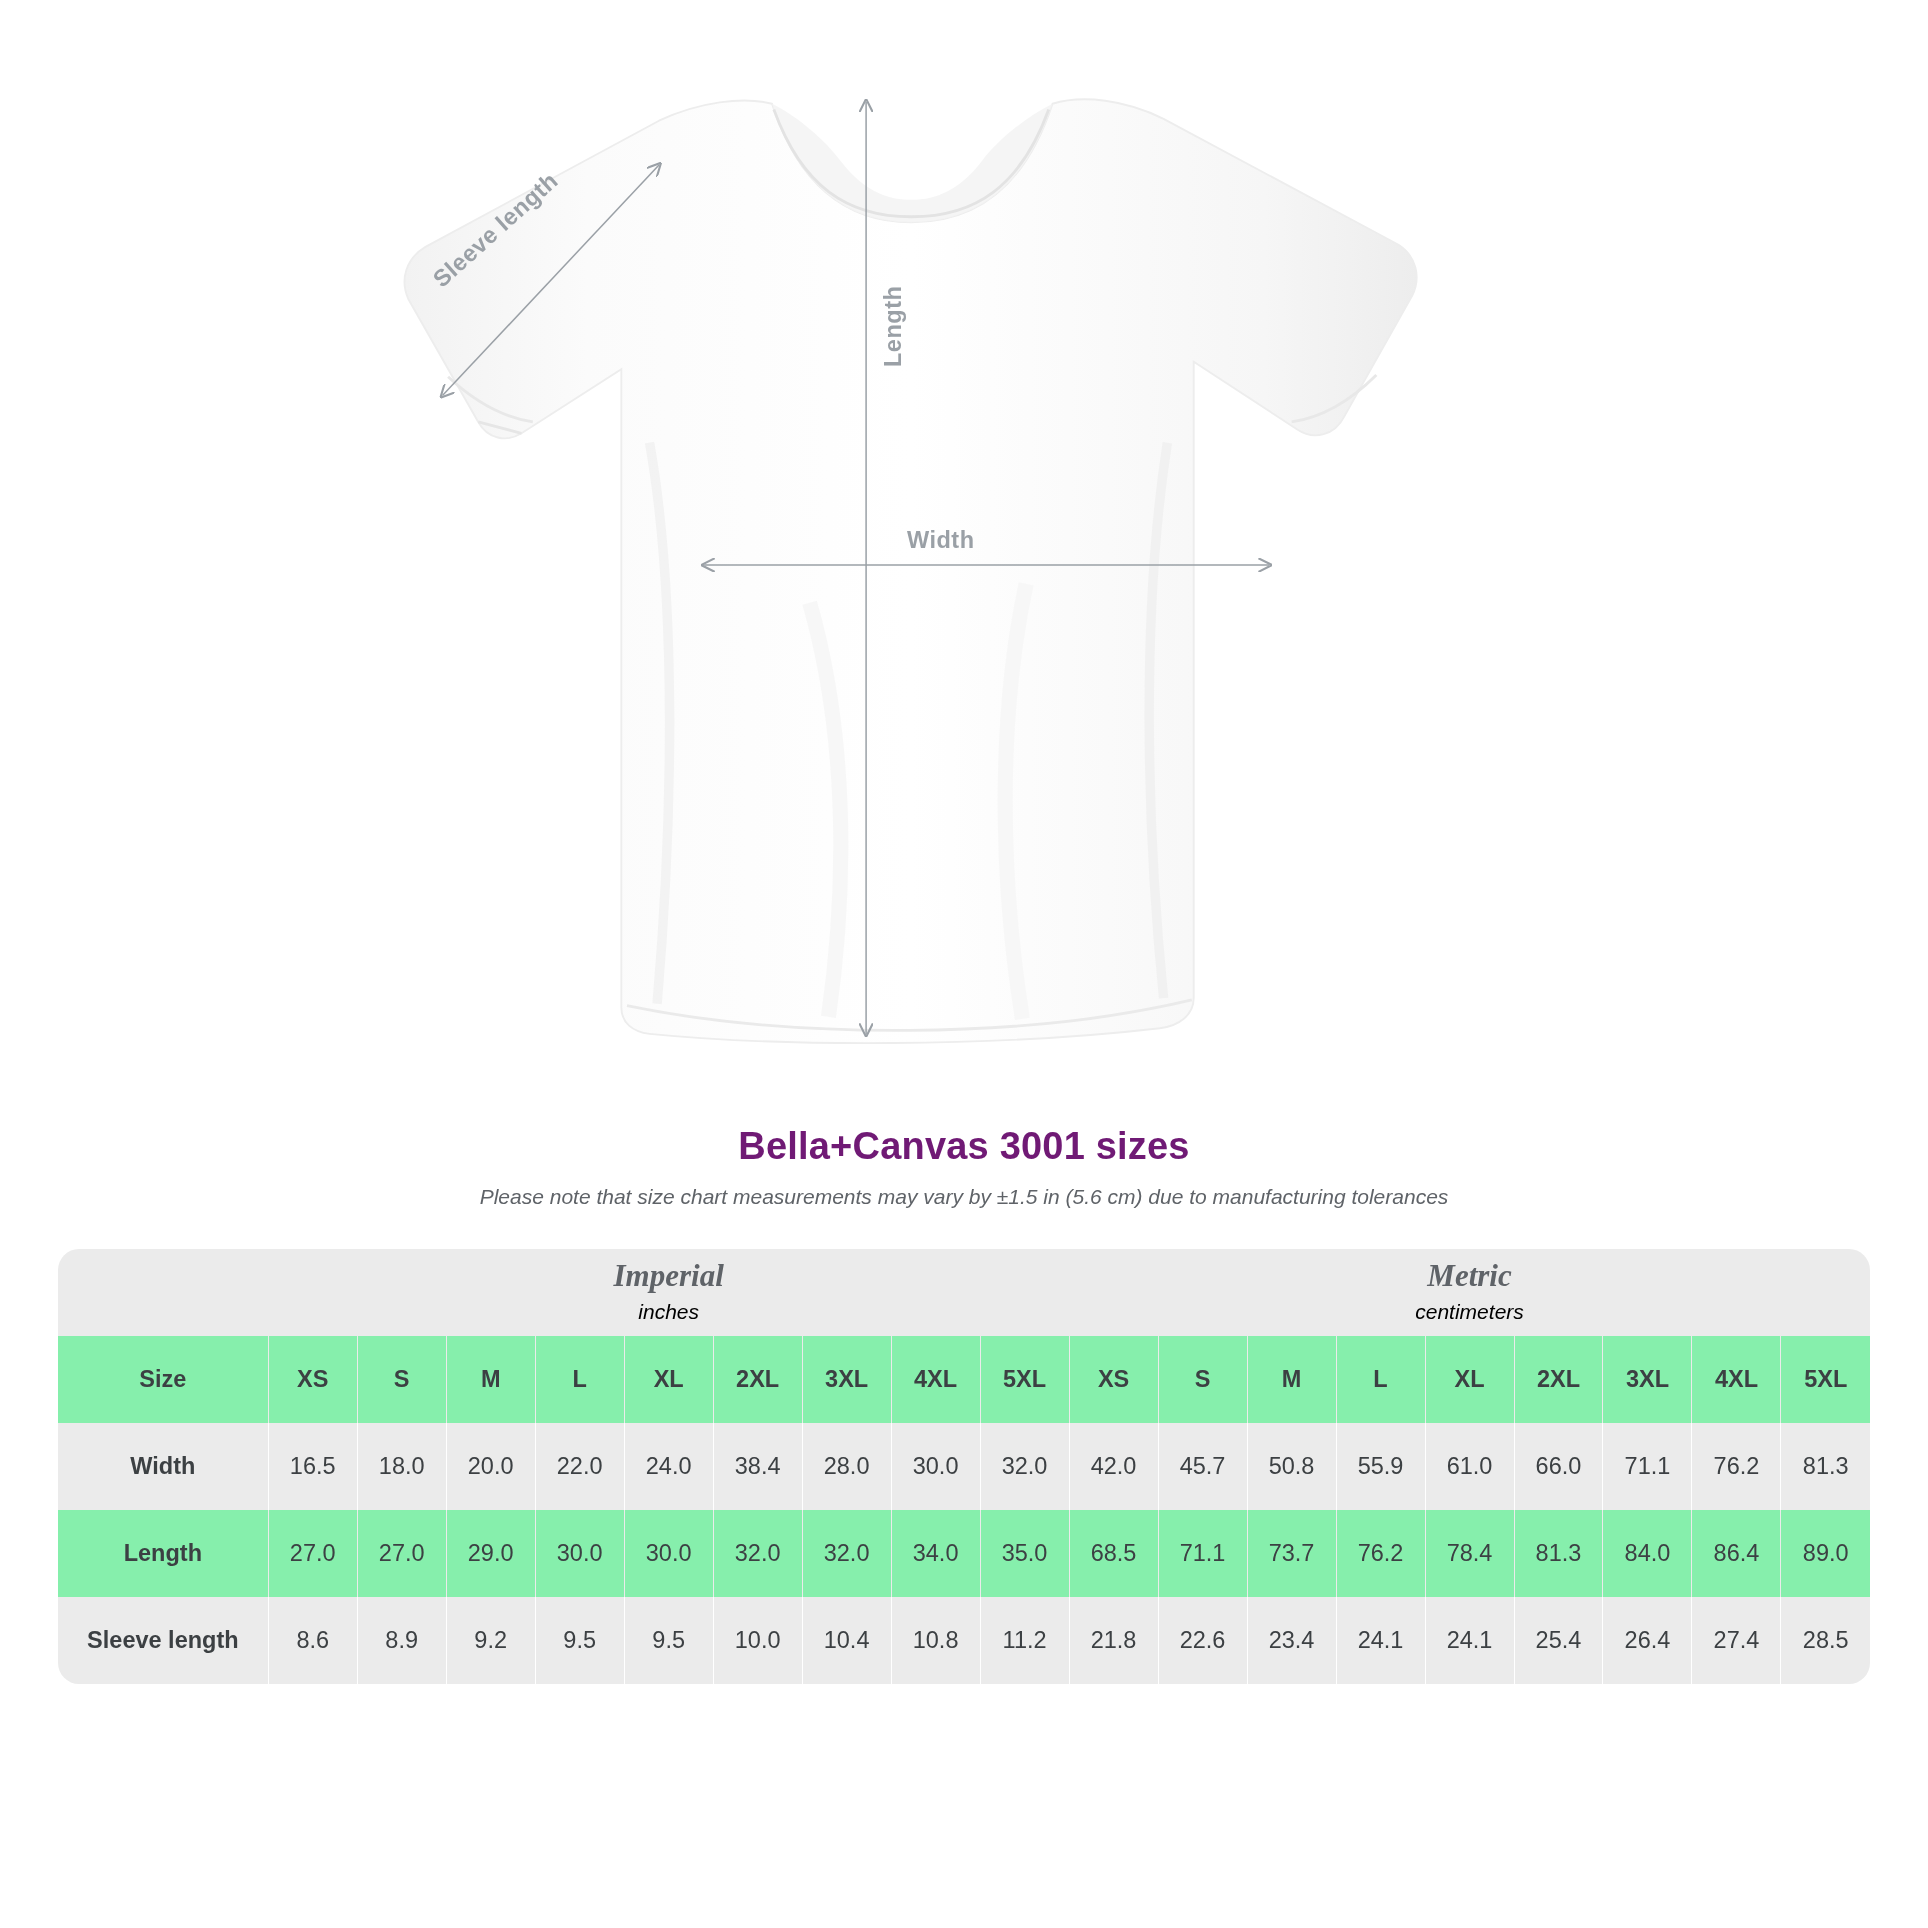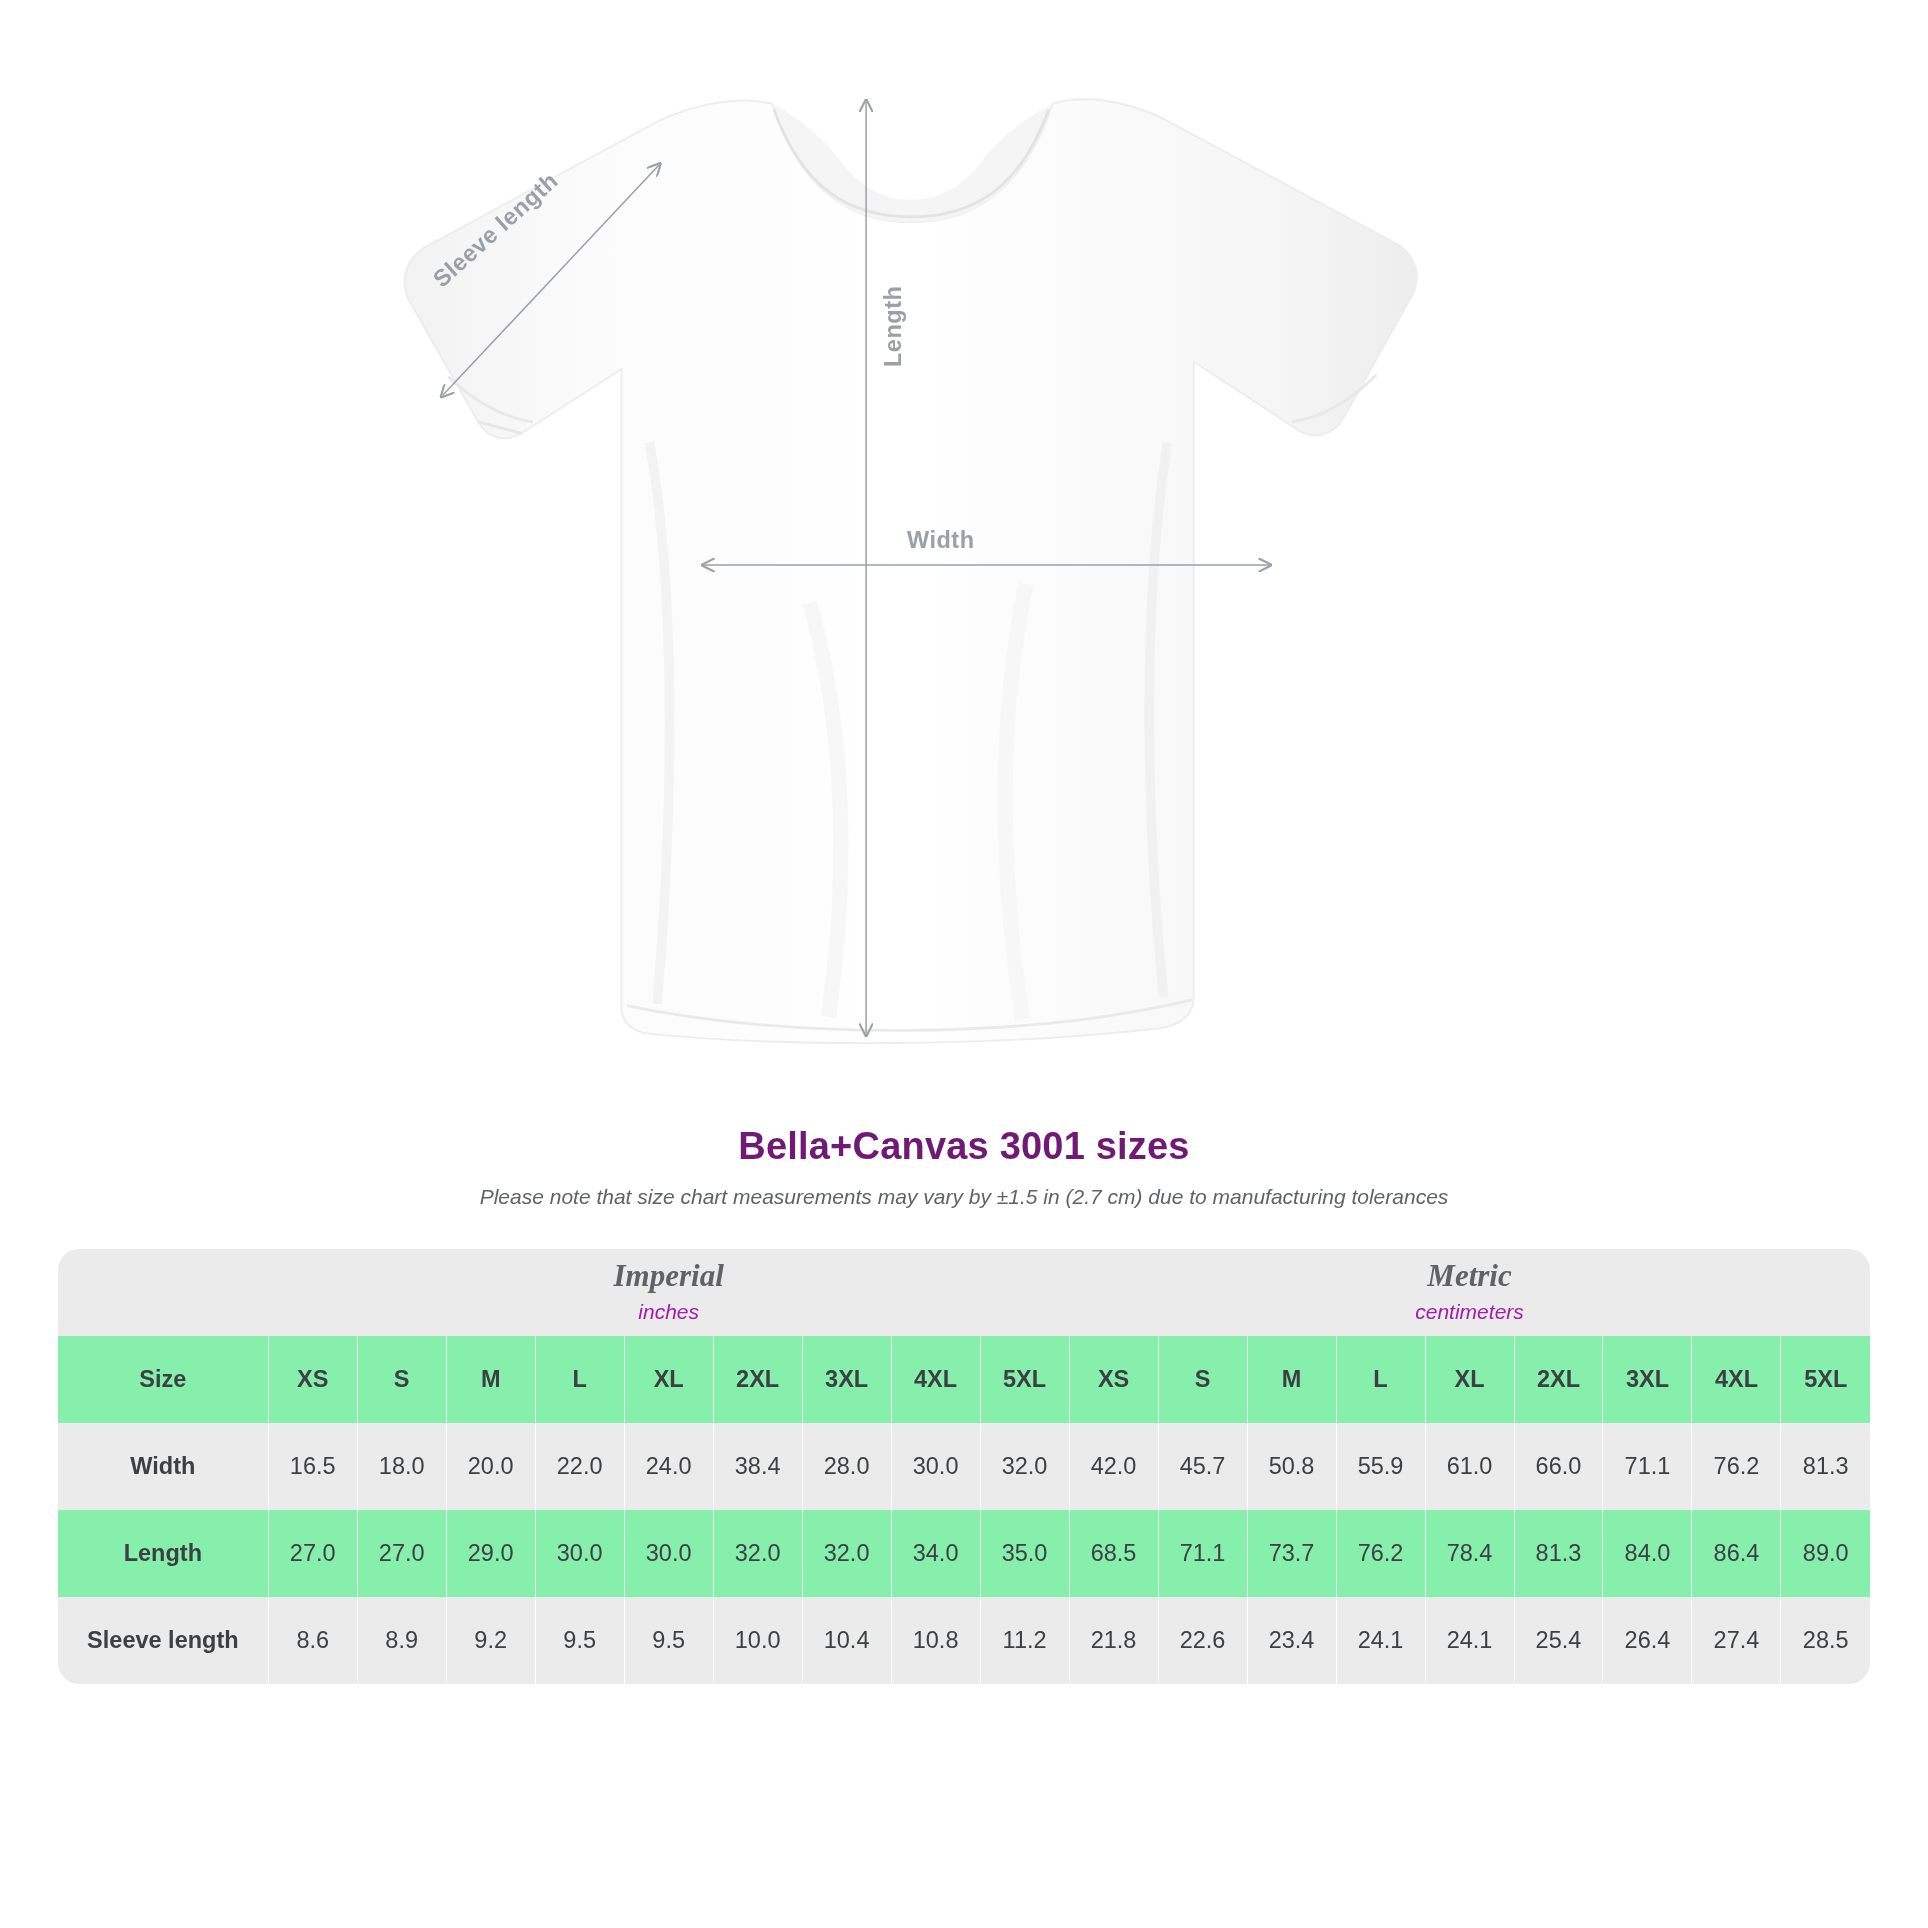--- a/index.html
+++ b/index.html
@@ -104,21 +104,21 @@
     font-size: 31px;
     font-style: italic;
     font-weight: bold;
     color: #5f6368;
     line-height: 1.25;
     font-family: Liberation Serif, serif;
   }
   .unit-head .unit-sub {
     font-size: 21px;
     font-style: italic;
-    color: #a21caf;
+    color: #000000;
     line-height: 1.6;
   }
   .row-white td { background: #86efac; }
   .row-grey td  { background: #ebebeb; }
 
   .col-label {
     font-weight: bold;
     color: #3c4043;
     font-size: 24.5px;
   }
@@ -215,21 +215,21 @@
       </g>
     </svg>
 
     <div class="dim-label label-sleeve">Sleeve length</div>
     <div class="dim-label label-length">Length</div>
     <div class="dim-label label-width">Width</div>
   </div>
 
   <div class="title-block">
     <div class="chart-title">Bella+Canvas 3001 sizes</div>
-    <div class="chart-note">Please note that size chart measurements may vary by ±1.5 in (2.7 cm) due to manufacturing tolerances</div>
+    <div class="chart-note">Please note that size chart measurements may vary by ±1.5 in (5.6 cm) due to manufacturing tolerances</div>
   </div>
 
   <div class="table-wrap">
     <table class="size-table">
       <colgroup>
         <col style="width:11.6%">
         <col span="18" style="width:4.91%">
       </colgroup>
       <tbody>
         <tr class="unit-head">

